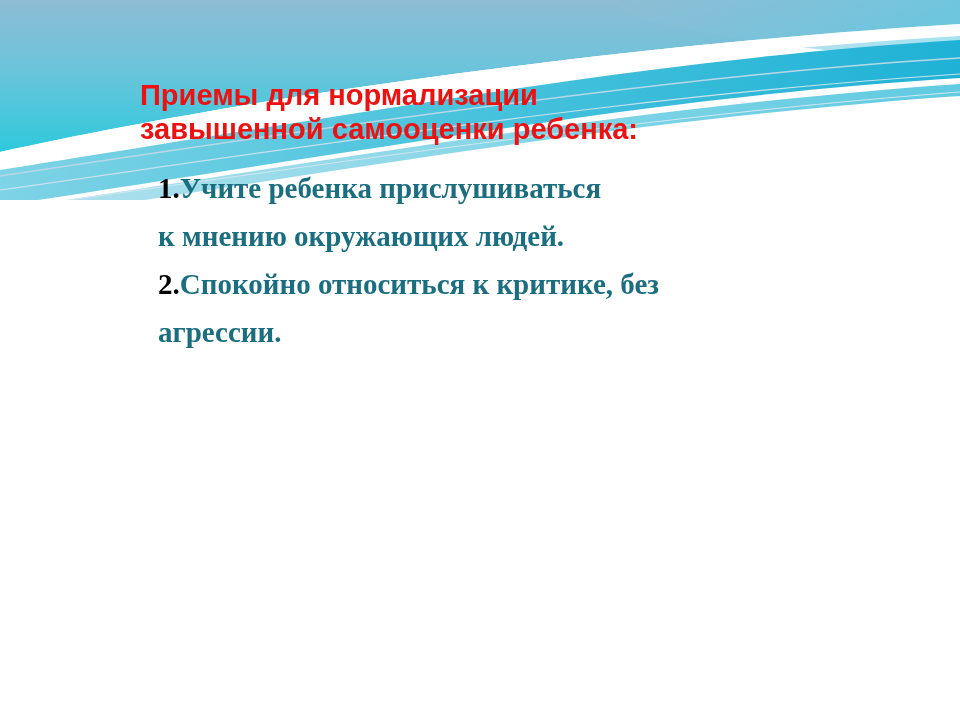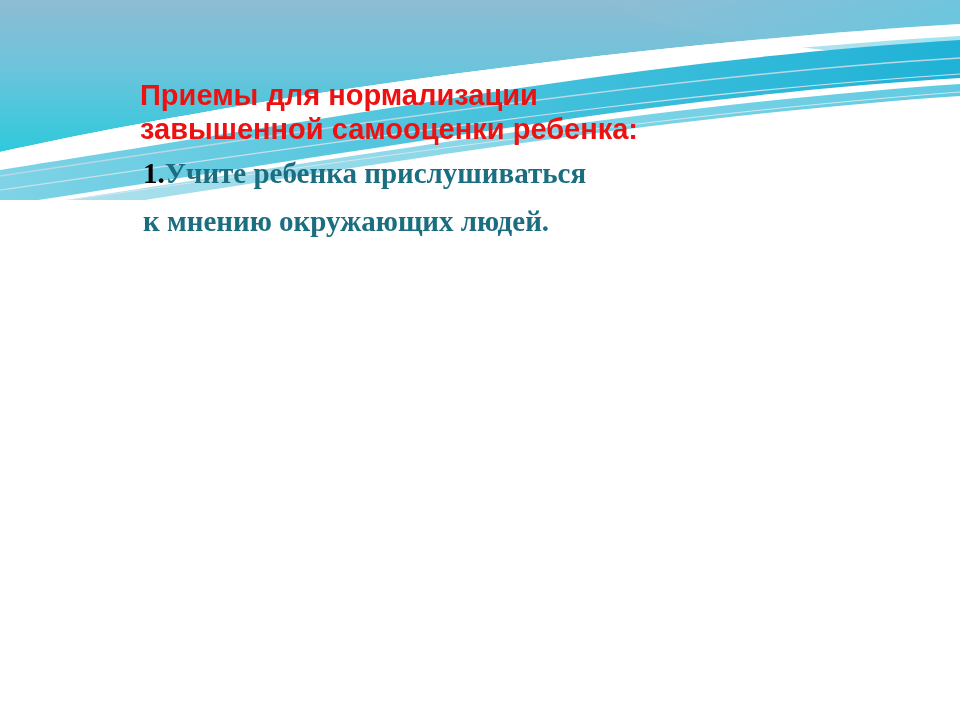--- a/index.html
+++ b/index.html
@@ -41,21 +41,21 @@
     font-family: "Liberation Sans", sans-serif;
     font-weight: bold;
     font-size: 29px;
     line-height: 34px;
     color: #ee1111;
     letter-spacing: 0px;
     white-space: pre-line;
   }
 
   .body-list {
-    margin: 3px;
+    margin: 18px;
     padding: 0;
     list-style: none;
   }
 
   .body-item {
     font-family: "Liberation Serif", serif;
     font-weight: bold;
     font-size: 29px;
     line-height: 48px;
     color: #1b6e80;
@@ -140,18 +140,20 @@
   <div class="content">
 
     <h1 class="title">Приемы для нормализации
 завышенной самооценки ребенка:</h1>
 
     <ol class="body-list">
 
       <li class="body-item"><span class="num">1.</span><span class="txt">Учите ребенка прислушиваться
 к мнению окружающих людей.</span></li>
 
+      <li class="body-item"><span class="num">2.</span><span class="txt">Спокойно относиться к критике, без
+агрессии.</span></li>
 
 
     </ol>
   </div>
 
 </div>
 
 </body></html>

